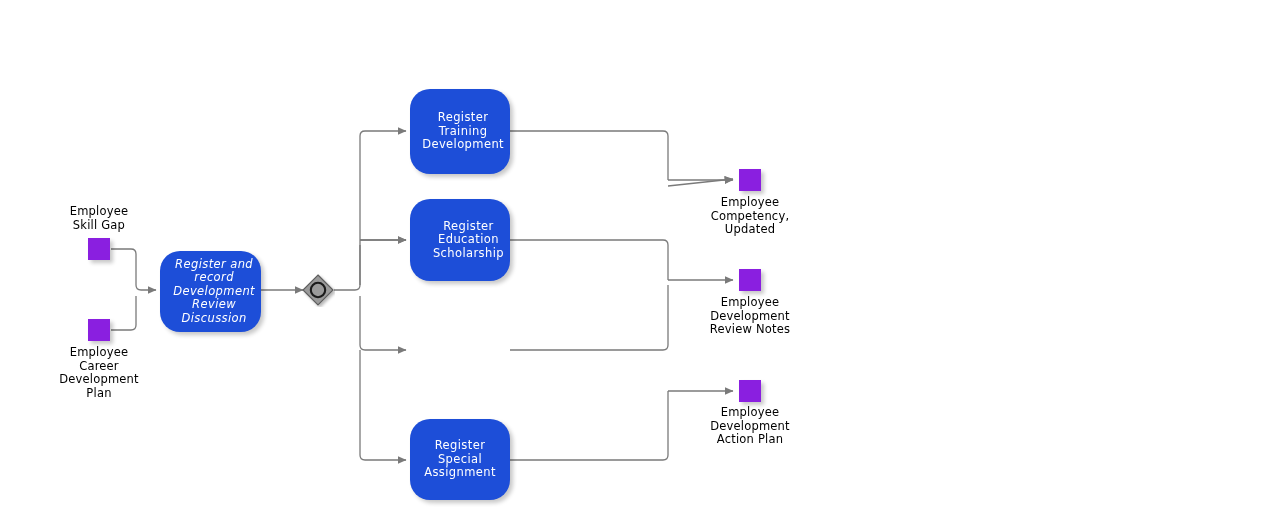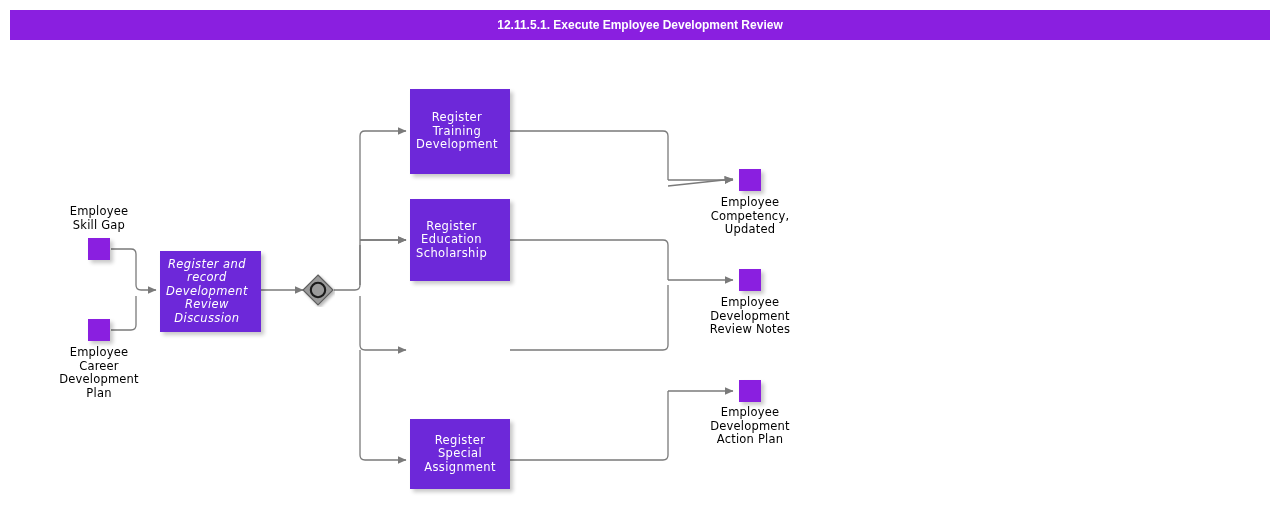--- a/index.html
+++ b/index.html
@@ -35,26 +35,26 @@
   .header-title {
     color: #ffffff;
     font-family: "Liberation Sans", sans-serif;
     font-size: 12px;
     font-weight: bold;
     letter-spacing: 0px;
     white-space: nowrap;
   }
   .task {
     position: absolute;
-    background: #6d28d9;
-    border-radius: 0;
+    background: #1d4ed8;
+    border-radius: 20px;
     box-shadow: 3px 3px 4px rgba(0,0,0,0.22);
     display: flex;
     align-items: center;
-    justify-content: flex-start;
+    justify-content: flex-end;
     box-sizing: border-box;
   }
   .task-label {
     color: #ffffff;
     font-family: "DejaVu Sans", sans-serif;
     font-size: 11.5px;
     line-height: 13.5px;
     text-align: center;
     letter-spacing: 0.4px;
     padding: 0 6px;
@@ -135,23 +135,20 @@
       <path d="M510,350 L663,350 Q668,350 668,345 L668,285"></path>
       <path d="M510,460 L663,460 Q668,460 668,455 L668,391"></path>
 
       <path d="M668,180 L733,180" marker-end="url(#arrow)"></path>
       <path d="M668,186 L733,179" marker-end="url(#arrow)"></path>
       <path d="M668,280 L733,280" marker-end="url(#arrow)"></path>
       <path d="M668,391 L733,391" marker-end="url(#arrow)"></path>
     </g>
   </svg>
 
-  <div class="header-bar">
-    <div class="header-title">12.11.5.1. Execute Employee Development Review</div>
-  </div>
 
   <div class="artifact" style="left:88px; top:238px;"></div>
   <div class="artifact-label" style="left:39px; top:205px; width:120px;">Employee
 Skill Gap</div>
 
   <div class="artifact" style="left:88px; top:319px;"></div>
   <div class="artifact-label" style="left:39px; top:346px; width:120px;">Employee
 Career
 Development
 Plan</div>
@@ -170,21 +167,21 @@
 Development</div>
   </div>
 
   <div class="task" style="left:410px; top:199px; width:100px; height:82px;">
     <div class="task-label">Register
 Education
 Scholarship</div>
   </div>
 
 
-  <div class="task" style="left:410px; top:419px; width:100px; height:70px;">
+  <div class="task" style="left:410px; top:419px; width:100px; height:81px;">
     <div class="task-label">Register Special
 Assignment</div>
   </div>
 
   <div class="gateway" style="left:301px; top:273px;">
     <svg width="34" height="34" viewBox="0 0 34 34" xmlns="http://www.w3.org/2000/svg">
       <g filter="url(#softshadow)">
         <polygon points="17,2 32,17 17,32 2,17" fill="#9A9A9A" stroke="#5E5E5E" stroke-width="1.2"></polygon>
       </g>
       <circle cx="17" cy="17" r="7.2" fill="none" stroke="#1A1A1A" stroke-width="2.1"></circle>

